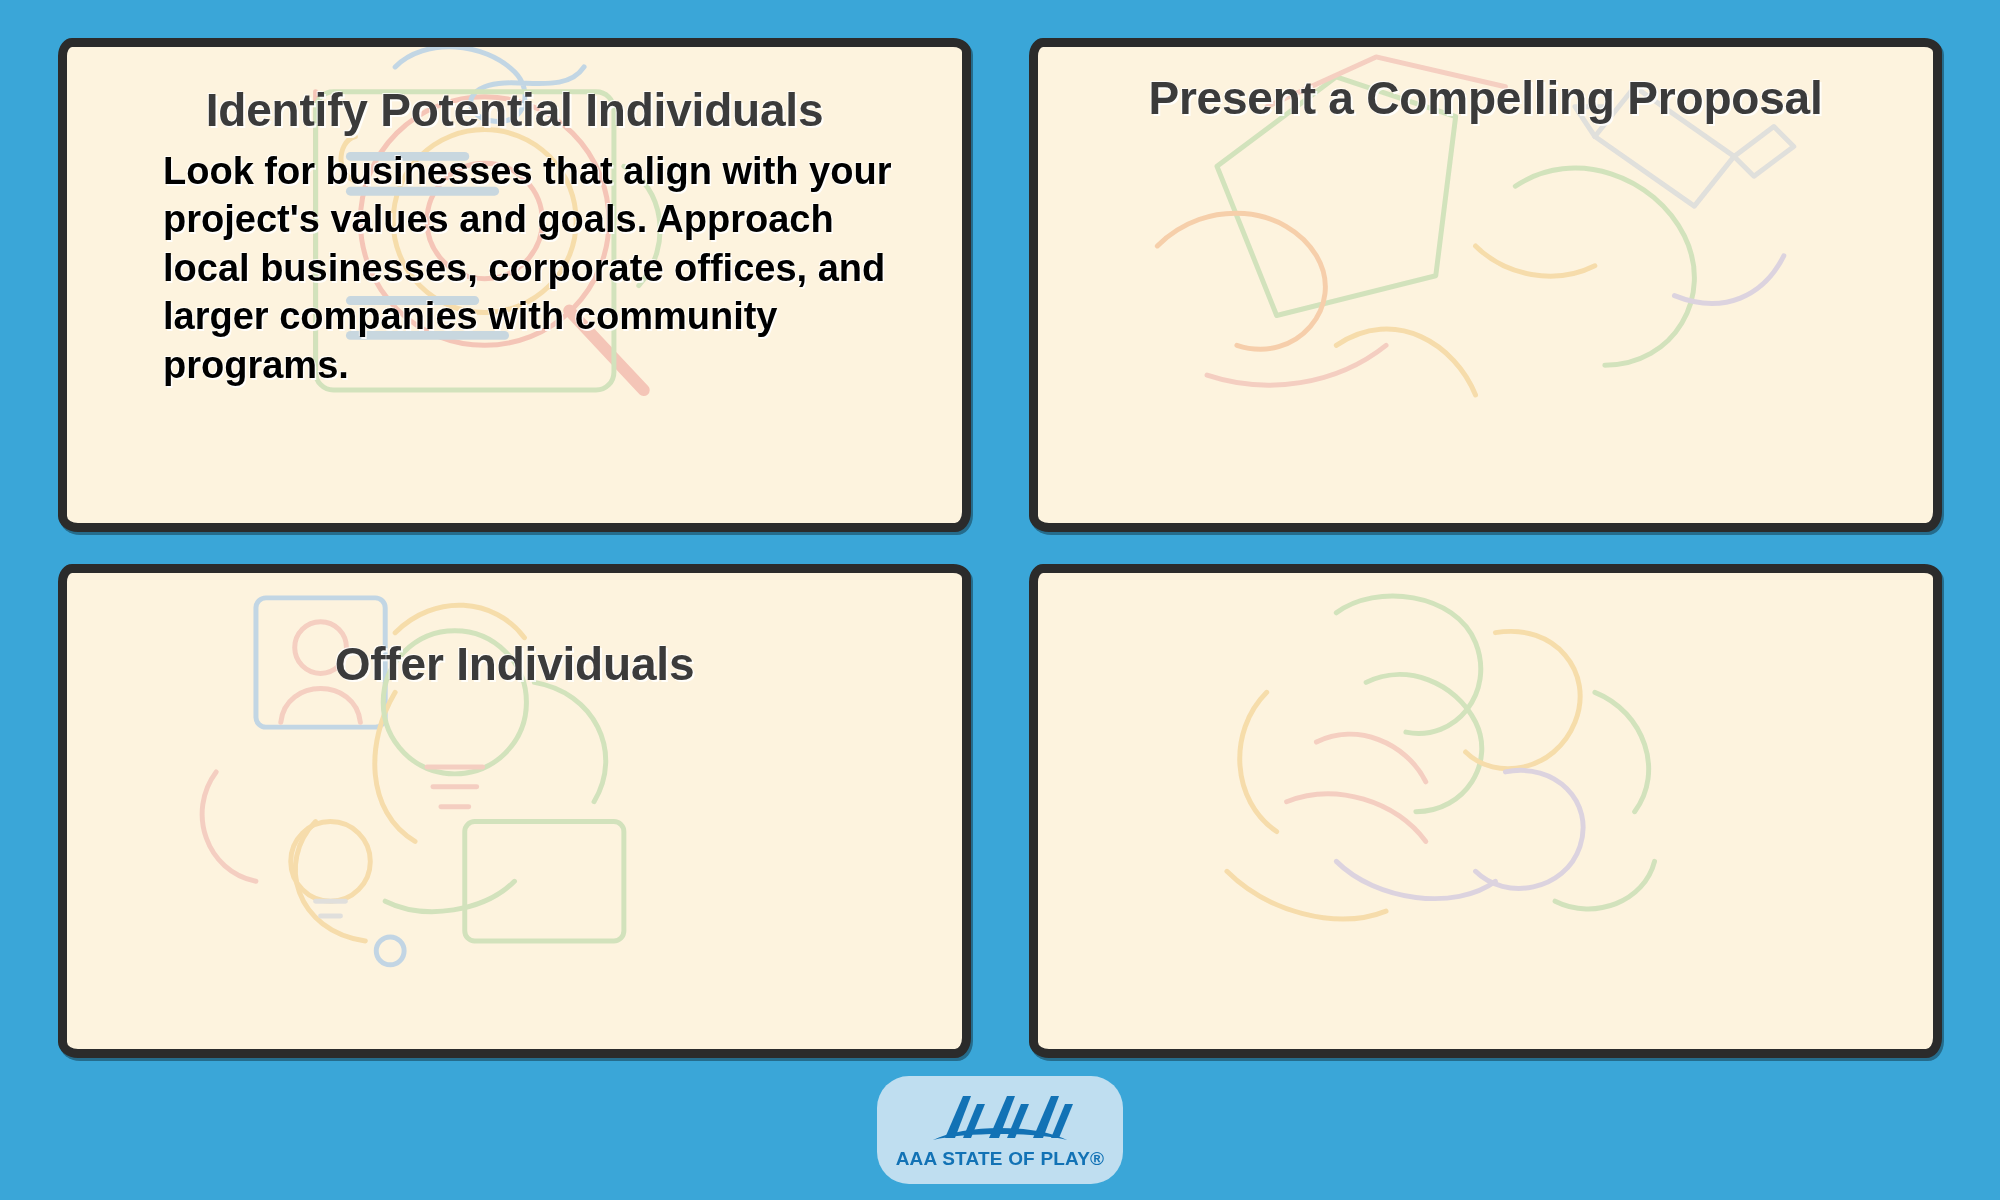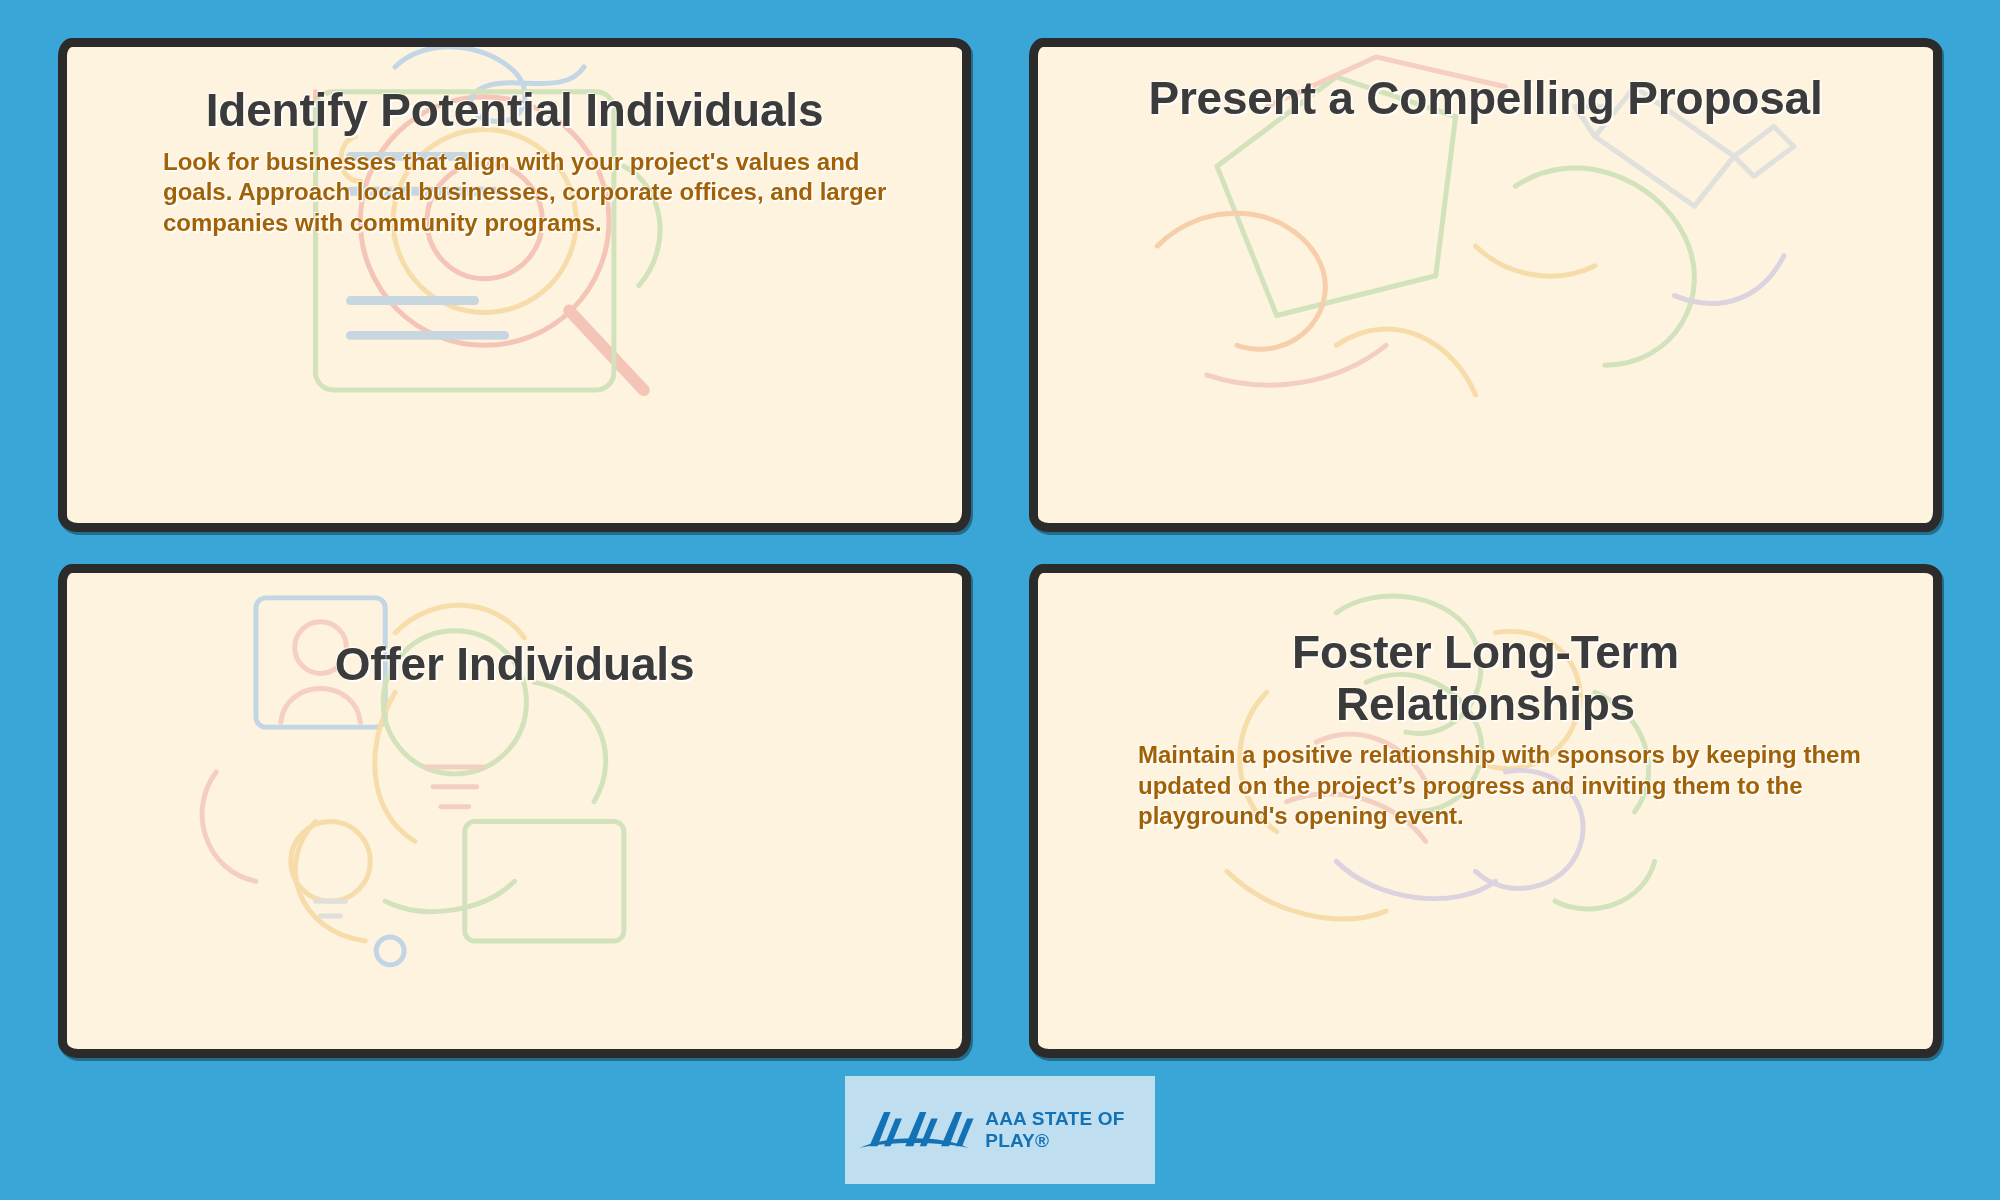--- a/index.html
+++ b/index.html
@@ -54,23 +54,23 @@
     font-size: 46px;
     font-weight: bold;
     color: #3b3b3b;
     text-align: center;
     line-height: 1.12;
     margin: 4px 0 10px 0;
     text-shadow: 2px 2px 0 rgba(255,255,255,0.85), -1px -1px 0 rgba(255,255,255,0.8);
     letter-spacing: -0.2px;
   }
   .card-body {
-    font-size: 24px;
+    font-size: 38px;
     font-weight: bold;
-    color: #a16207;
+    color: #000000;
     line-height: 1.28;
     text-shadow: 1.5px 1.5px 0 rgba(255,255,255,0.9), -1px -1px 0 rgba(255,255,255,0.85);
   }
   
   .card-1 .card-body { padding: 0 18px 0 62px; }
   .card-1 .card-title { padding: 0 60px; }
   .card-2 .card-body { padding: 0 16px 0 6px; }
   .card-2 .card-title { padding: 0 40px; text-align: center; }
   .card-3 .card-body { padding: 0 48px 0 58px; }
   .card-3 .card-title { padding: 0 20px; }
@@ -85,27 +85,28 @@
     position: absolute;
     left: 0;
     right: 0;
     bottom: 16px;
     display: flex;
     justify-content: center;
     align-items: center;
   }
   .logo-box {
     background: #bfdef0;
-    width: 310px;
+    width: 246px;
     height: 108px;
     display: flex;
-    flex-direction: row;
+    flex-direction: column;
     align-items: center;
     justify-content: center;
     gap: 2px;
+    border-radius: 32px;
   }
   .logo-mark {
     display: block;
   }
   .logo-text {
     font-size: 19px;
     font-weight: bold;
     color: #1272b5;
     letter-spacing: 0.2px;
   }
@@ -196,24 +197,20 @@
           <path d="M250 230 C300 210 360 230 390 270" stroke="#f0b8b0"></path>
           <path d="M460 60 C520 50 560 100 540 150 C520 200 460 210 430 180" stroke="#f2cf8c"></path>
           <path d="M470 200 C520 190 560 230 545 275 C530 320 470 330 440 300" stroke="#c9c0e0"></path>
           <path d="M300 290 C340 330 420 340 460 310" stroke="#c9c0e0"></path>
           <path d="M230 120 C190 160 195 230 240 260" stroke="#f2cf8c"></path>
           <path d="M520 330 C560 350 610 330 620 290" stroke="#b9d8a8"></path>
           <path d="M190 300 C230 340 300 360 350 340" stroke="#f2cf8c"></path>
           <path d="M560 120 C610 140 630 200 600 240" stroke="#b9d8a8"></path>
         </g>
       </svg>
-      <div class="card-content">
-        <div class="card-title">Foster Long-Term Relationships</div>
-        <div class="card-body">Maintain a positive relationship with sponsors by keeping them updated on the project’s progress and inviting them to the playground's opening event.</div>
-      </div>
     </div>
 
   </div>
 
   <div class="footer">
     <div class="logo-box">
       <svg class="logo-mark" width="170" height="56" viewBox="0 0 170 56">
         <g fill="#1272b5">
           <path d="M30 48 L48 6 L56 6 L40 48 Z"></path>
           <path d="M48 48 L62 14 L70 14 L56 48 Z"></path>

